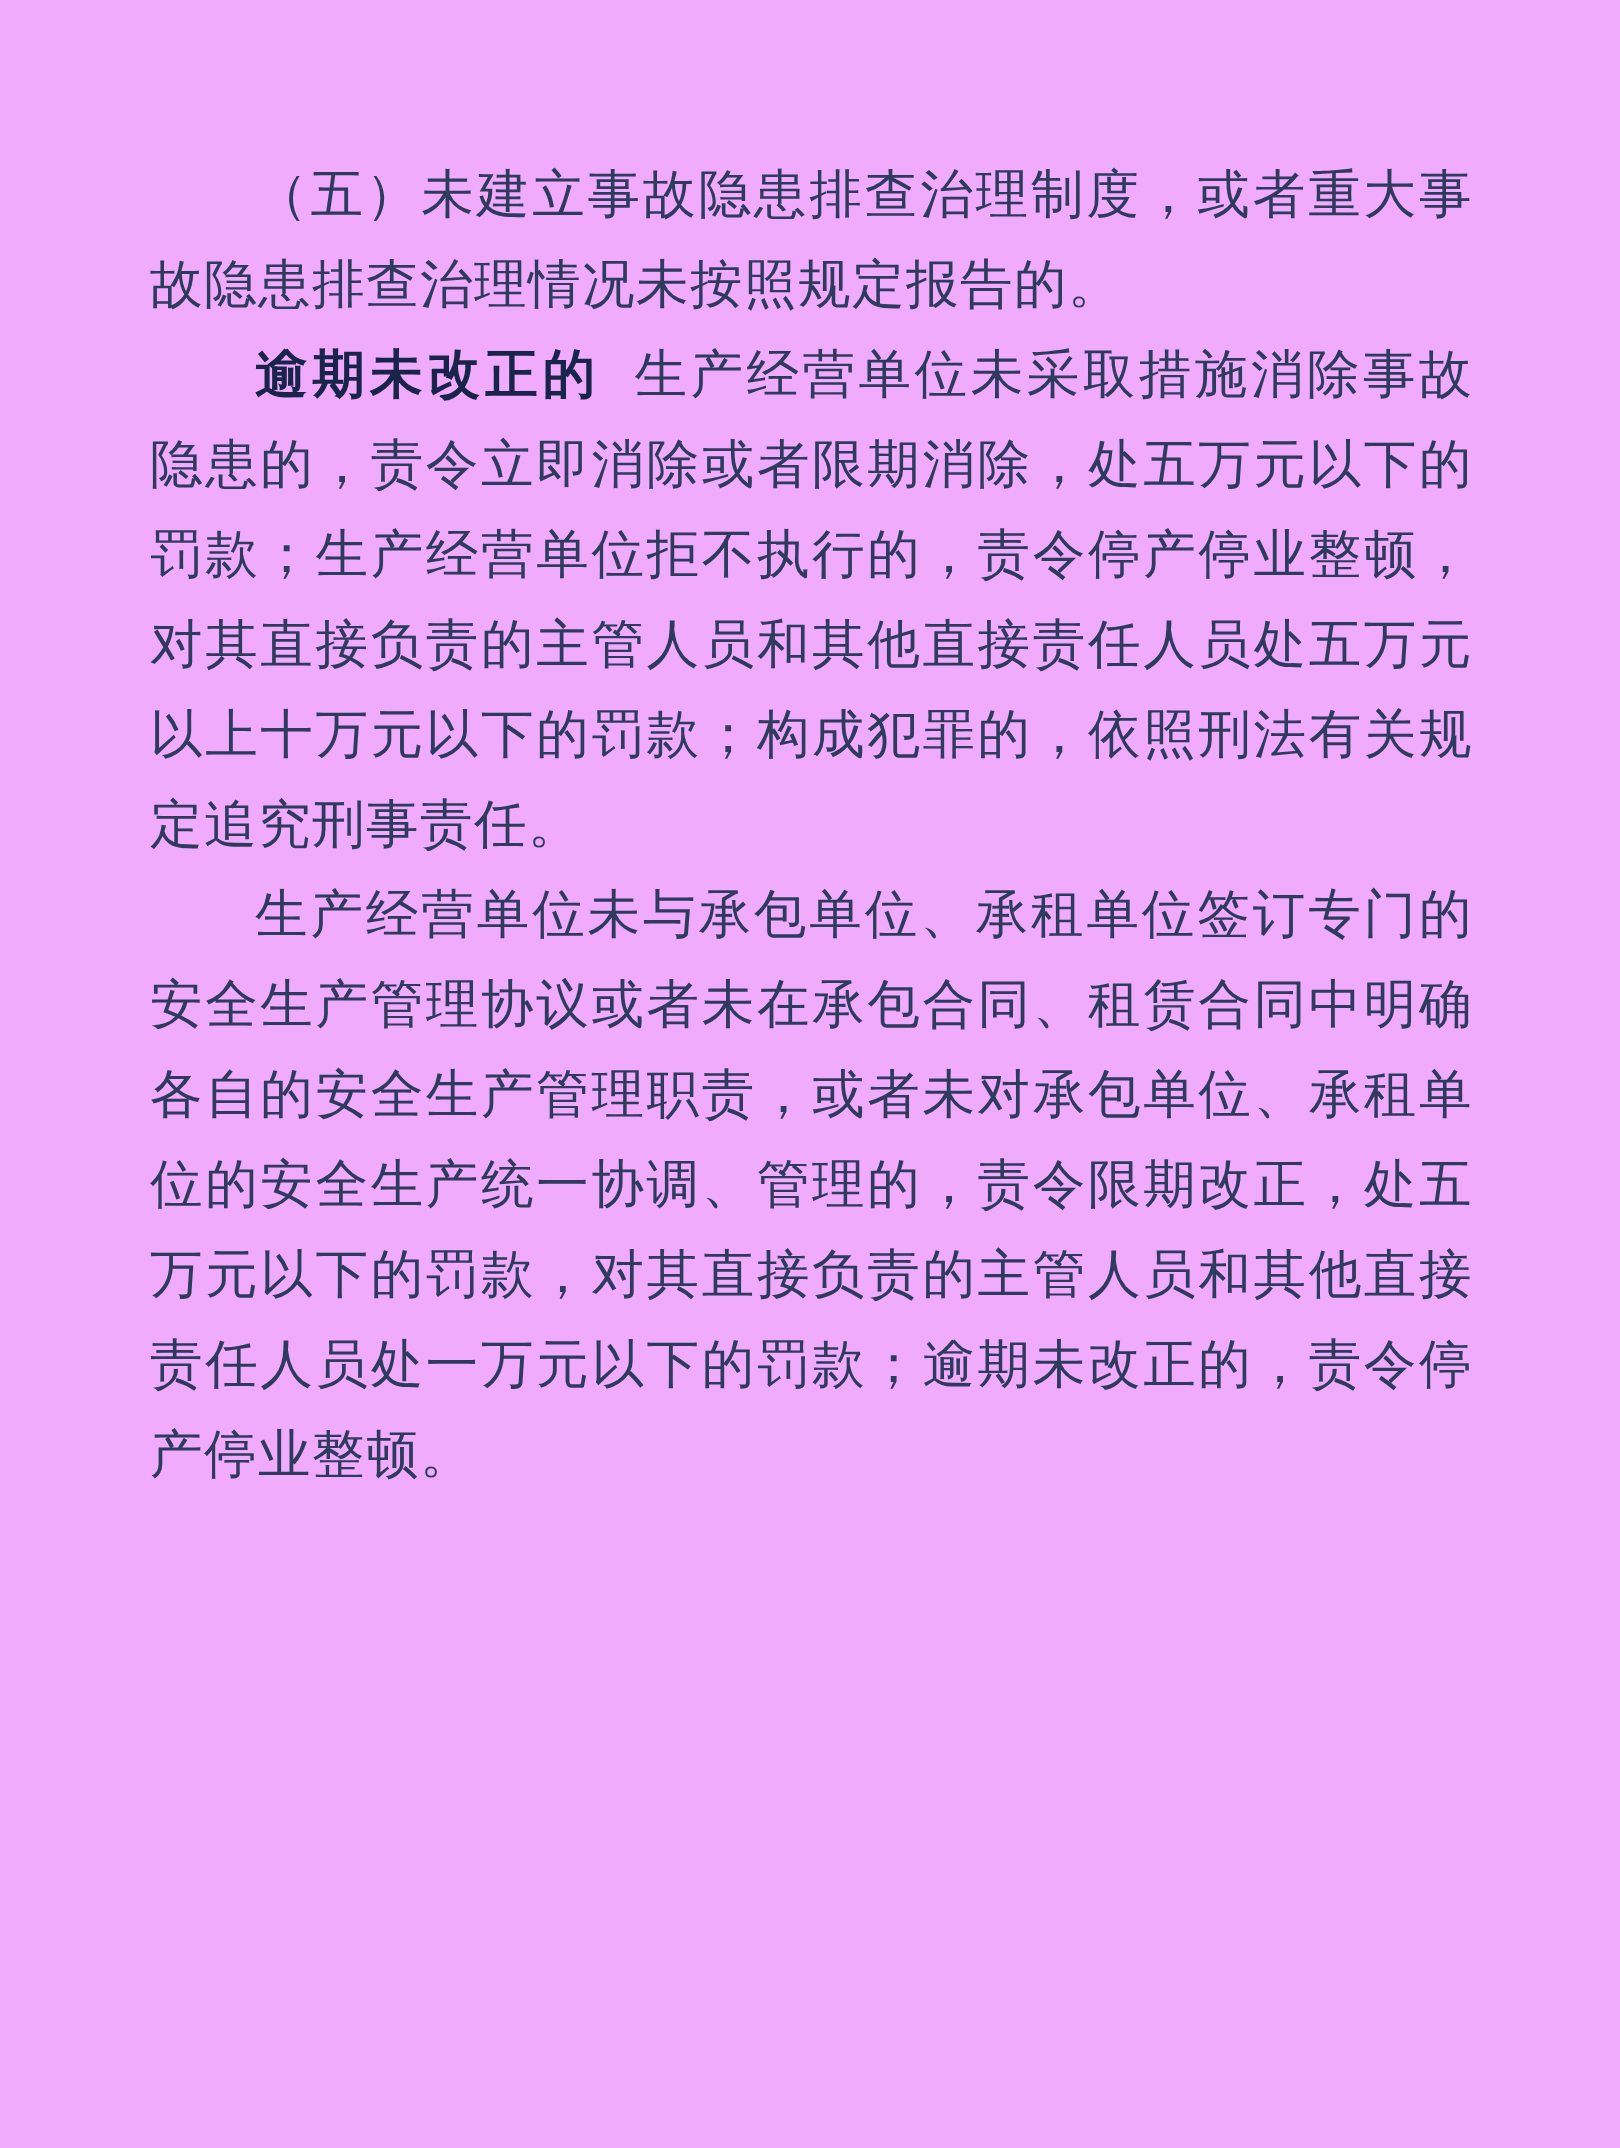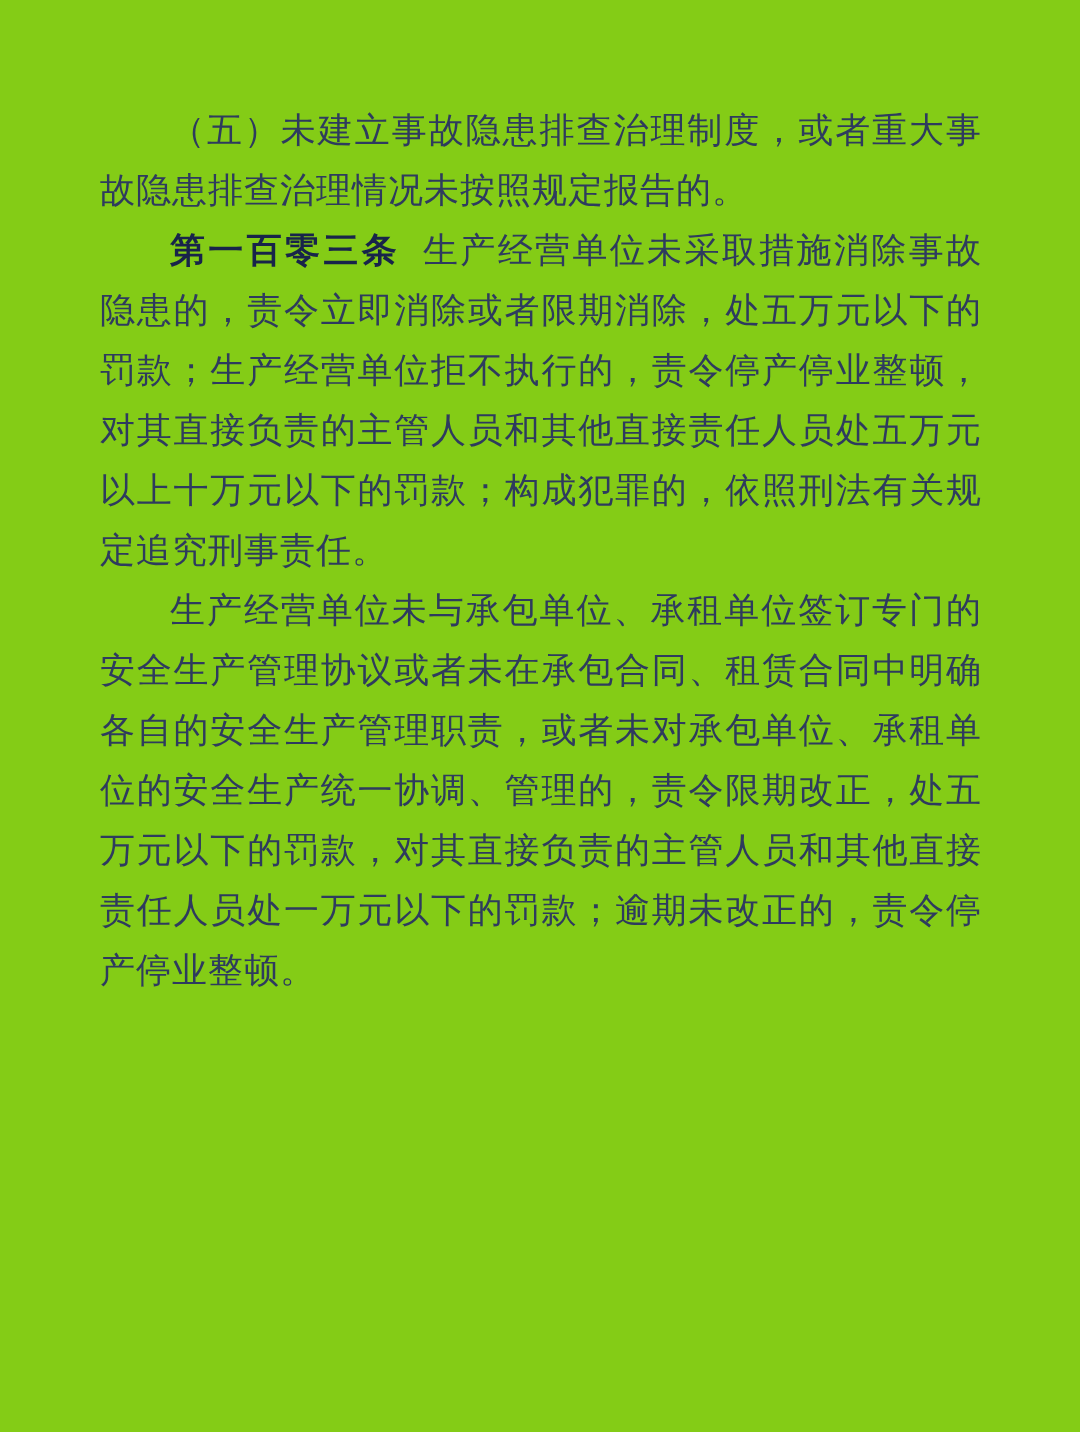--- a/index.html
+++ b/index.html
@@ -4,21 +4,21 @@
 <style>
   html, body {
     margin: 0;
     padding: 0;
     background: #ffffff;
   }
   .page {
     position: relative;
     width: 1080px;
     height: 1432px;
-    background: #84cc16;
+    background: #f0abfc;
     box-sizing: border-box;
     padding: 100px 98px 0 100px;
     overflow: hidden;
   }
   .doc {
     width: 882px;
     font-family: "DejaVu Serif", "Liberation Serif", serif;
     font-size: 35px;
     line-height: 60px;
     color: #2e3b5e;
@@ -39,19 +39,19 @@
   }
 </style>
 </head>
 <body>
 
 <div class="page">
   <div class="doc">
 
     <p class="para"><span>（五）未建立事故隐患排查治理制度，或者重大事故隐患排查治理情况未按照规定报告的。</span></p>
 
-    <p class="para"><span class="article-lead">第一百零三条</span><span>生产经营单位未采取措施消除事故隐患的，责令立即消除或者限期消除，处五万元以下的罚款；生产经营单位拒不执行的，责令停产停业整顿，对其直接负责的主管人员和其他直接责任人员处五万元以上十万元以下的罚款；构成犯罪的，依照刑法有关规定追究刑事责任。</span></p>
+    <p class="para"><span class="article-lead">逾期未改正的</span><span>生产经营单位未采取措施消除事故隐患的，责令立即消除或者限期消除，处五万元以下的罚款；生产经营单位拒不执行的，责令停产停业整顿，对其直接负责的主管人员和其他直接责任人员处五万元以上十万元以下的罚款；构成犯罪的，依照刑法有关规定追究刑事责任。</span></p>
 
 
     <p class="para"><span>生产经营单位未与承包单位、承租单位签订专门的安全生产管理协议或者未在承包合同、租赁合同中明确各自的安全生产管理职责，或者未对承包单位、承租单位的安全生产统一协调、管理的，责令限期改正，处五万元以下的罚款，对其直接负责的主管人员和其他直接责任人员处一万元以下的罚款；逾期未改正的，责令停产停业整顿。</span></p>
 
   </div>
 </div>
 
 </body></html>

